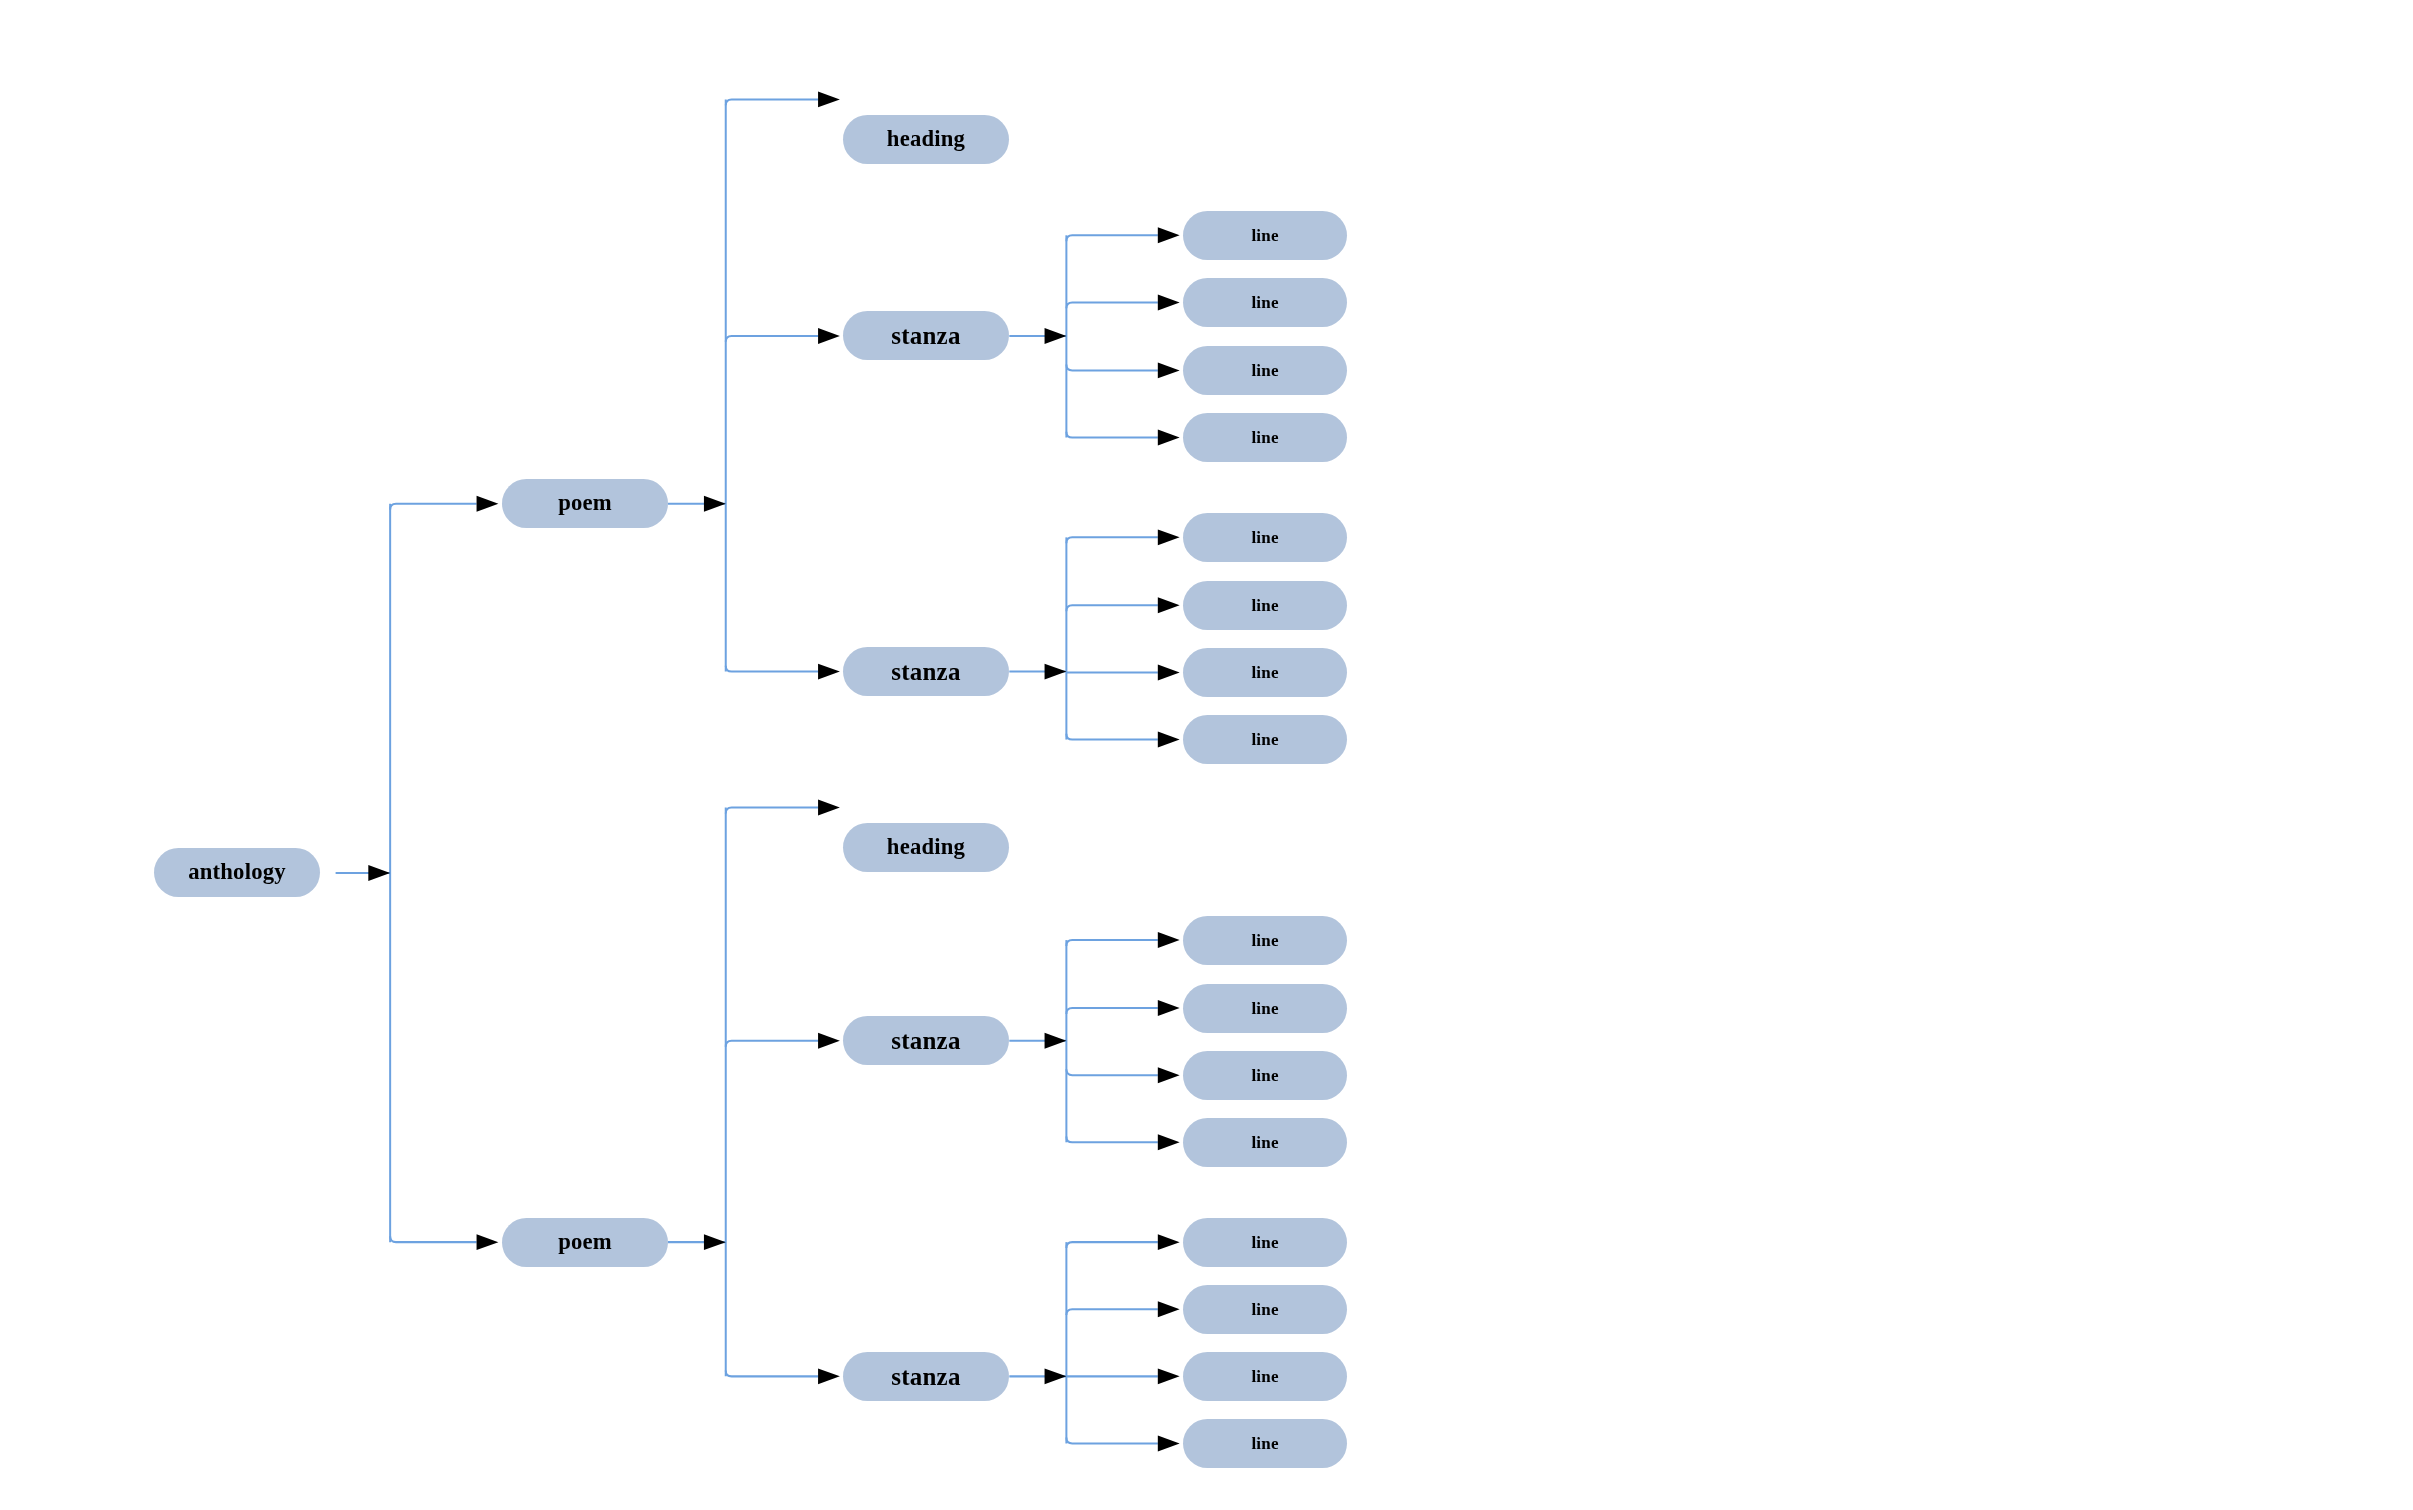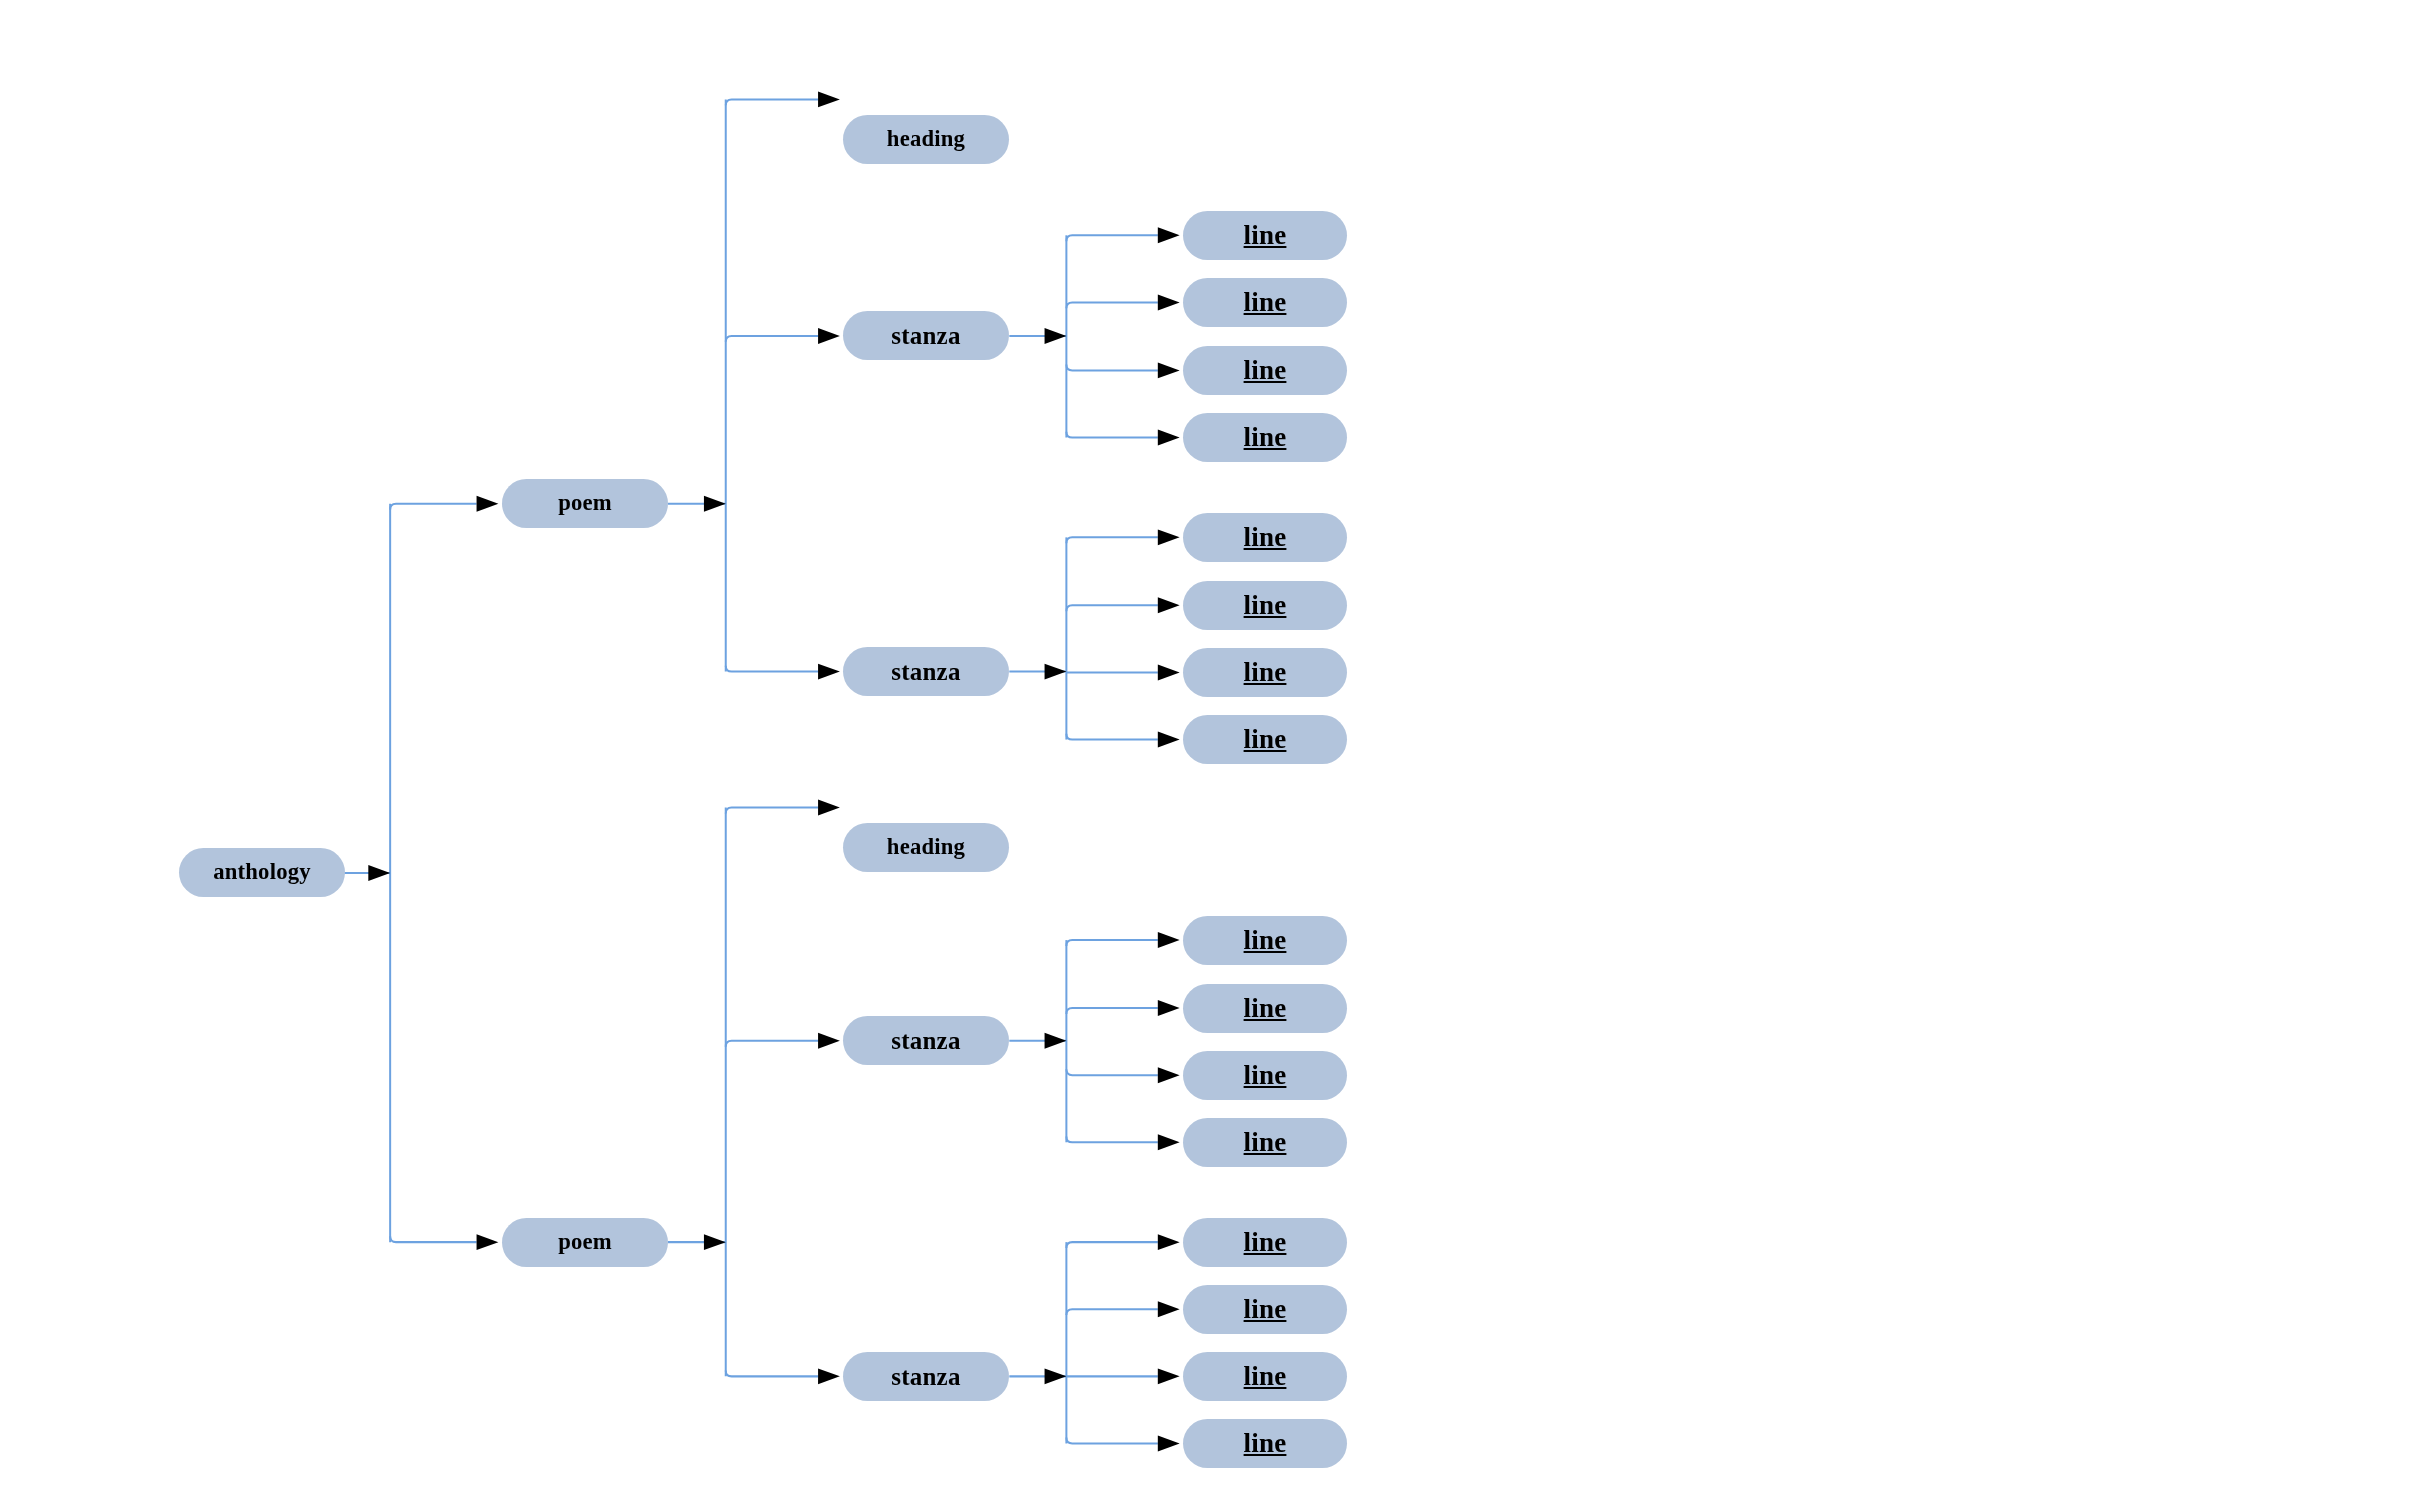--- a/index.html
+++ b/index.html
@@ -26,21 +26,21 @@
     font-family:"Liberation Serif", serif;
     font-weight:bold;
     color:#000;
     line-height:1;
     letter-spacing:0.2px;
   }
   .n-root{font-size:22.7px;}
   .n-poem{font-size:22.7px;}
   .n-heading{font-size:22.7px;margin-top:40px;}
   .n-stanza{font-size:25px;}
-  .n-line{font-size:27px;text-decoration:underline;}
+  .n-line{font-size:17px;}
 </style>
 </head>
 <body>
 
 <div id="canvas">
 
   <svg id="wires" viewBox="0 0 2876 1800" xmlns="http://www.w3.org/2000/svg">
     <defs>
       <marker id="arrow" markerWidth="10" markerHeight="10" refX="9" refY="4" orient="auto" markerUnits="userSpaceOnUse">
         <path d="M0,0 L9,4 L0,8 z" fill="#000000"></path>
@@ -116,21 +116,21 @@
         <path d="M1380,1351.5 L1406,1361 L1380,1370.5 Z"></path>
         <path d="M1245,1630.5 L1271,1640 L1245,1649.5 Z"></path>
         <path d="M1380,1470.5 L1406,1480 L1380,1489.5 Z"></path>
         <path d="M1380,1550.5 L1406,1560 L1380,1569.5 Z"></path>
         <path d="M1380,1630.5 L1406,1640 L1380,1649.5 Z"></path>
         <path d="M1380,1710.5 L1406,1720 L1380,1729.5 Z"></path>
       </g>
   </svg>
 
   <div id="node-layer">
-      <div class="node n-root" style="left: 179px; top: 848px; width: 166px; height: 49px;">
+      <div class="node n-root" style="left: 154px; top: 848px; width: 166px; height: 49px;">
         <span class="lbl">anthology</span>
       </div>
       <div class="node n-poem" style="left: 502px; top: 479px; width: 166px; height: 49px;">
         <span class="lbl">poem</span>
       </div>
       <div class="node n-heading" style="left: 843px; top: 75px; width: 166px; height: 49px;">
         <span class="lbl">heading</span>
       </div>
       <div class="node n-stanza" style="left: 843px; top: 311px; width: 166px; height: 49px;">
         <span class="lbl">stanza</span>

